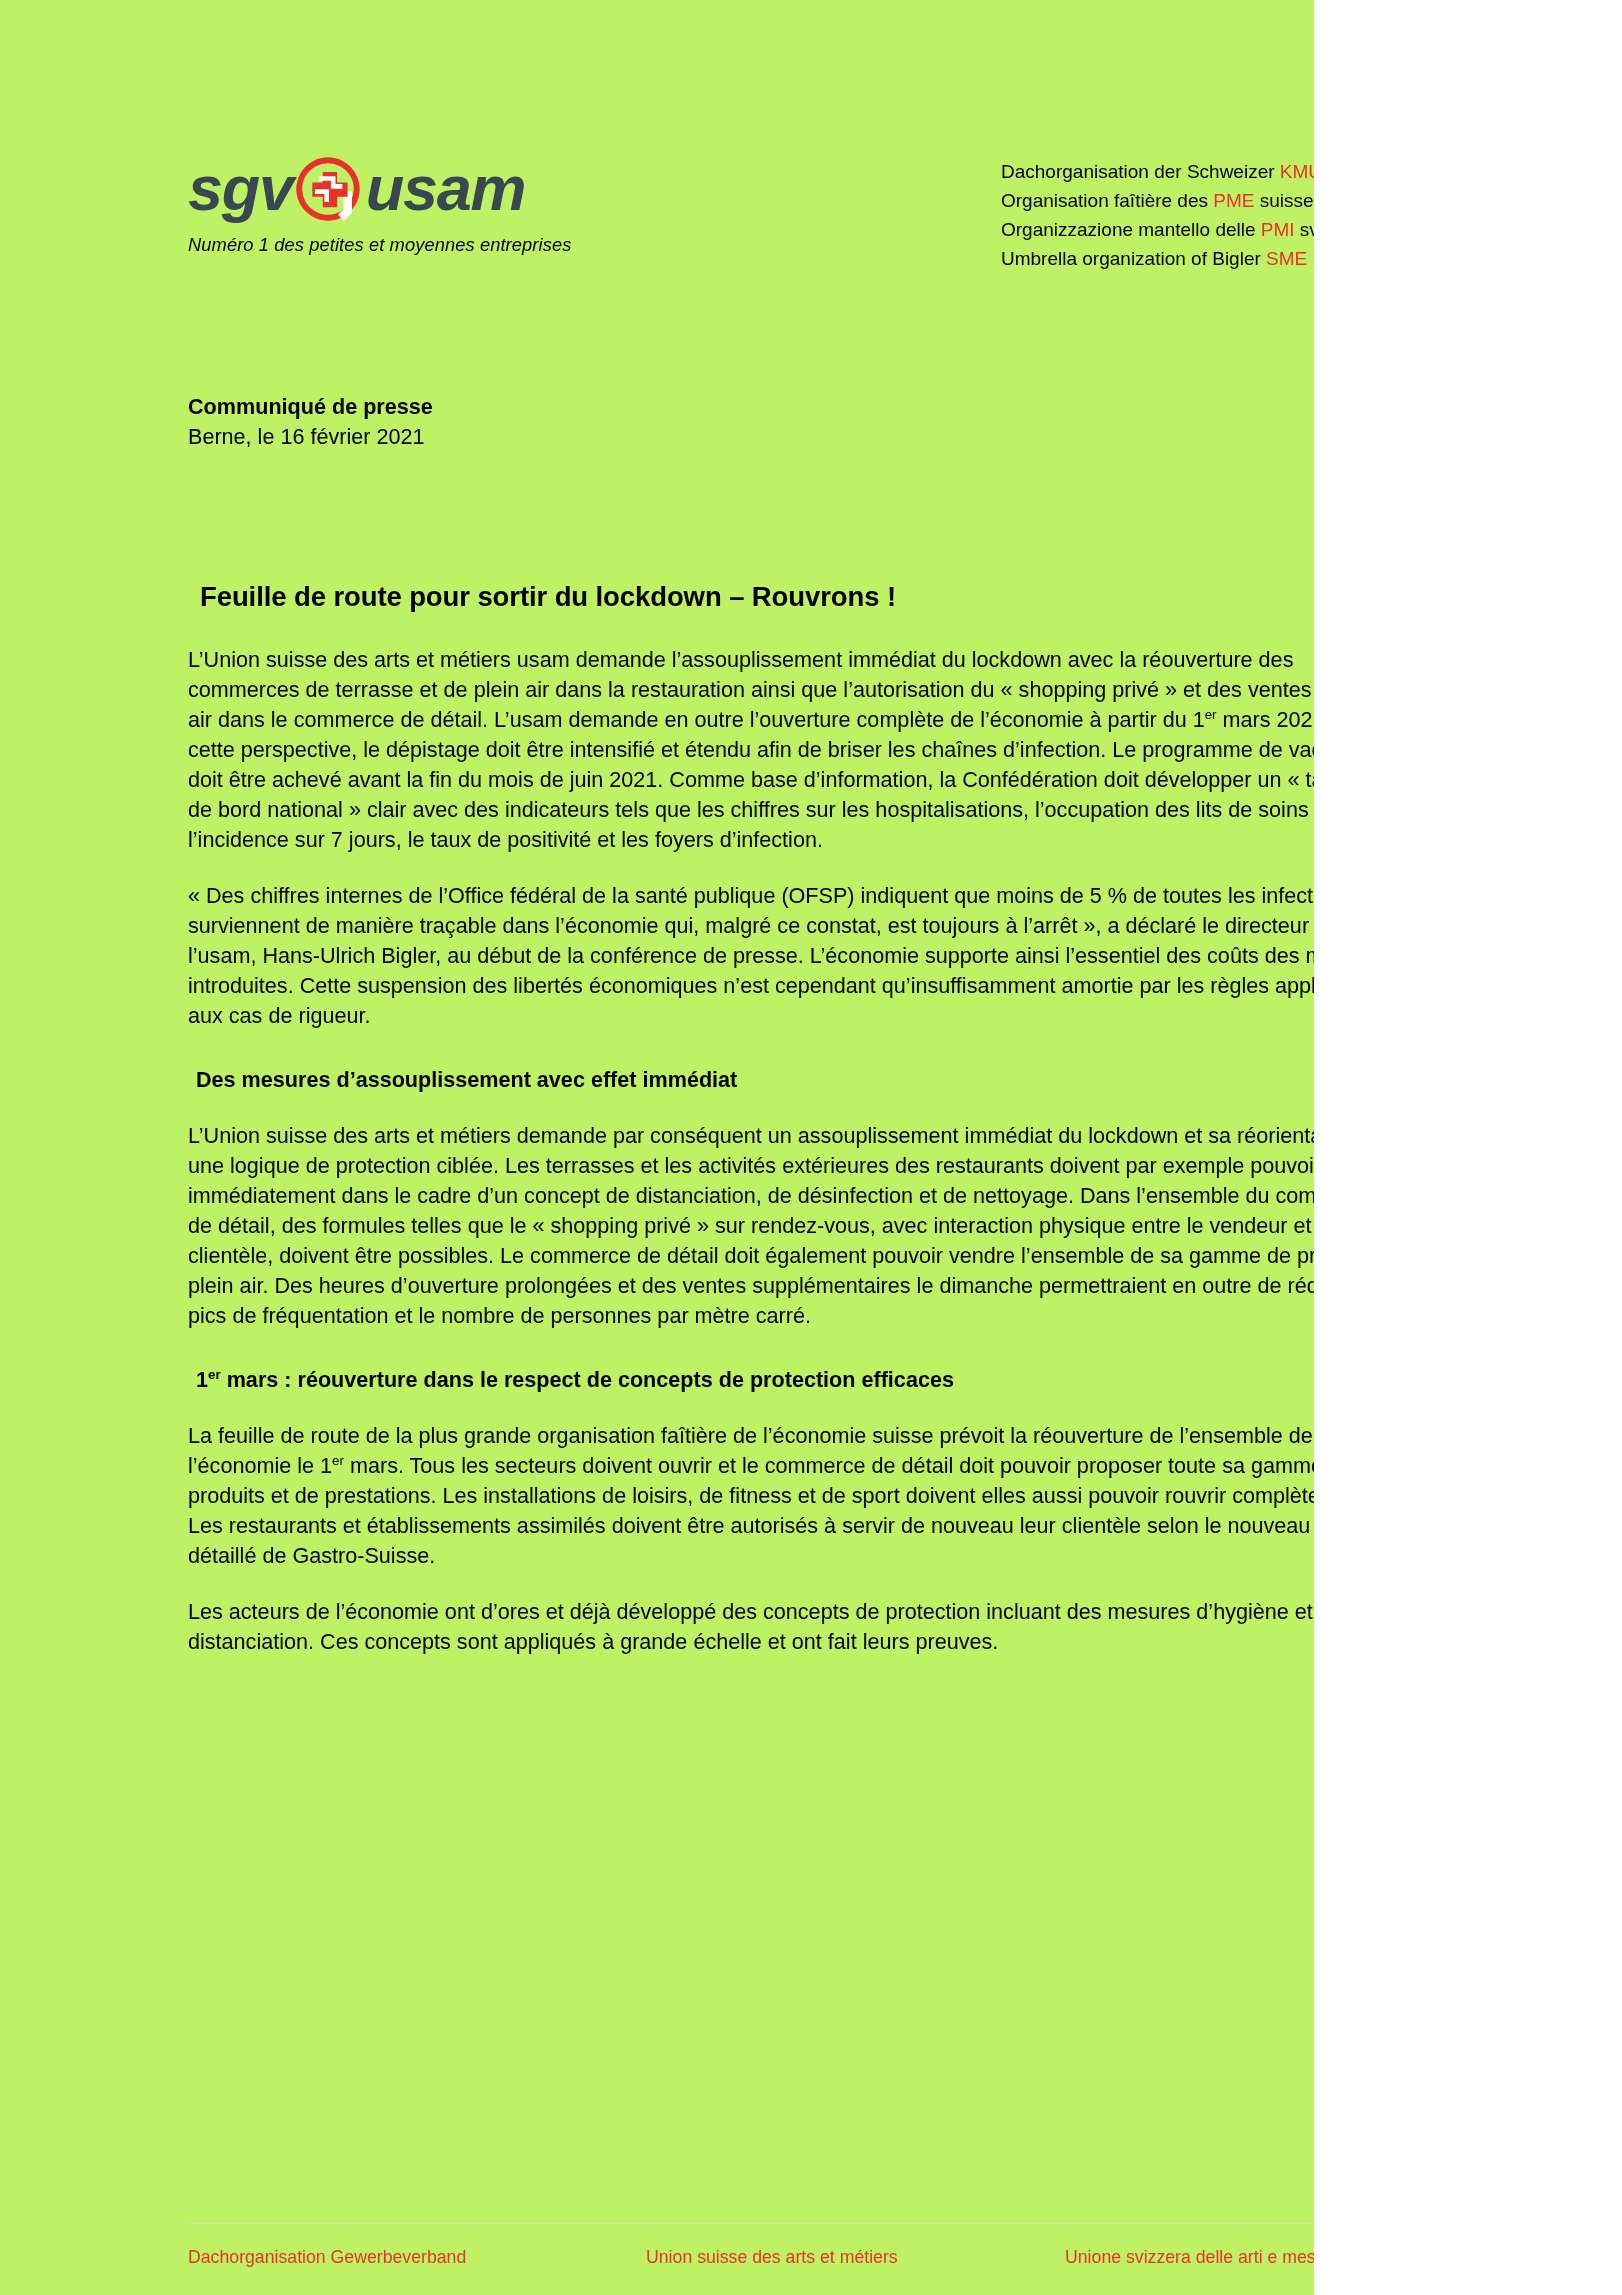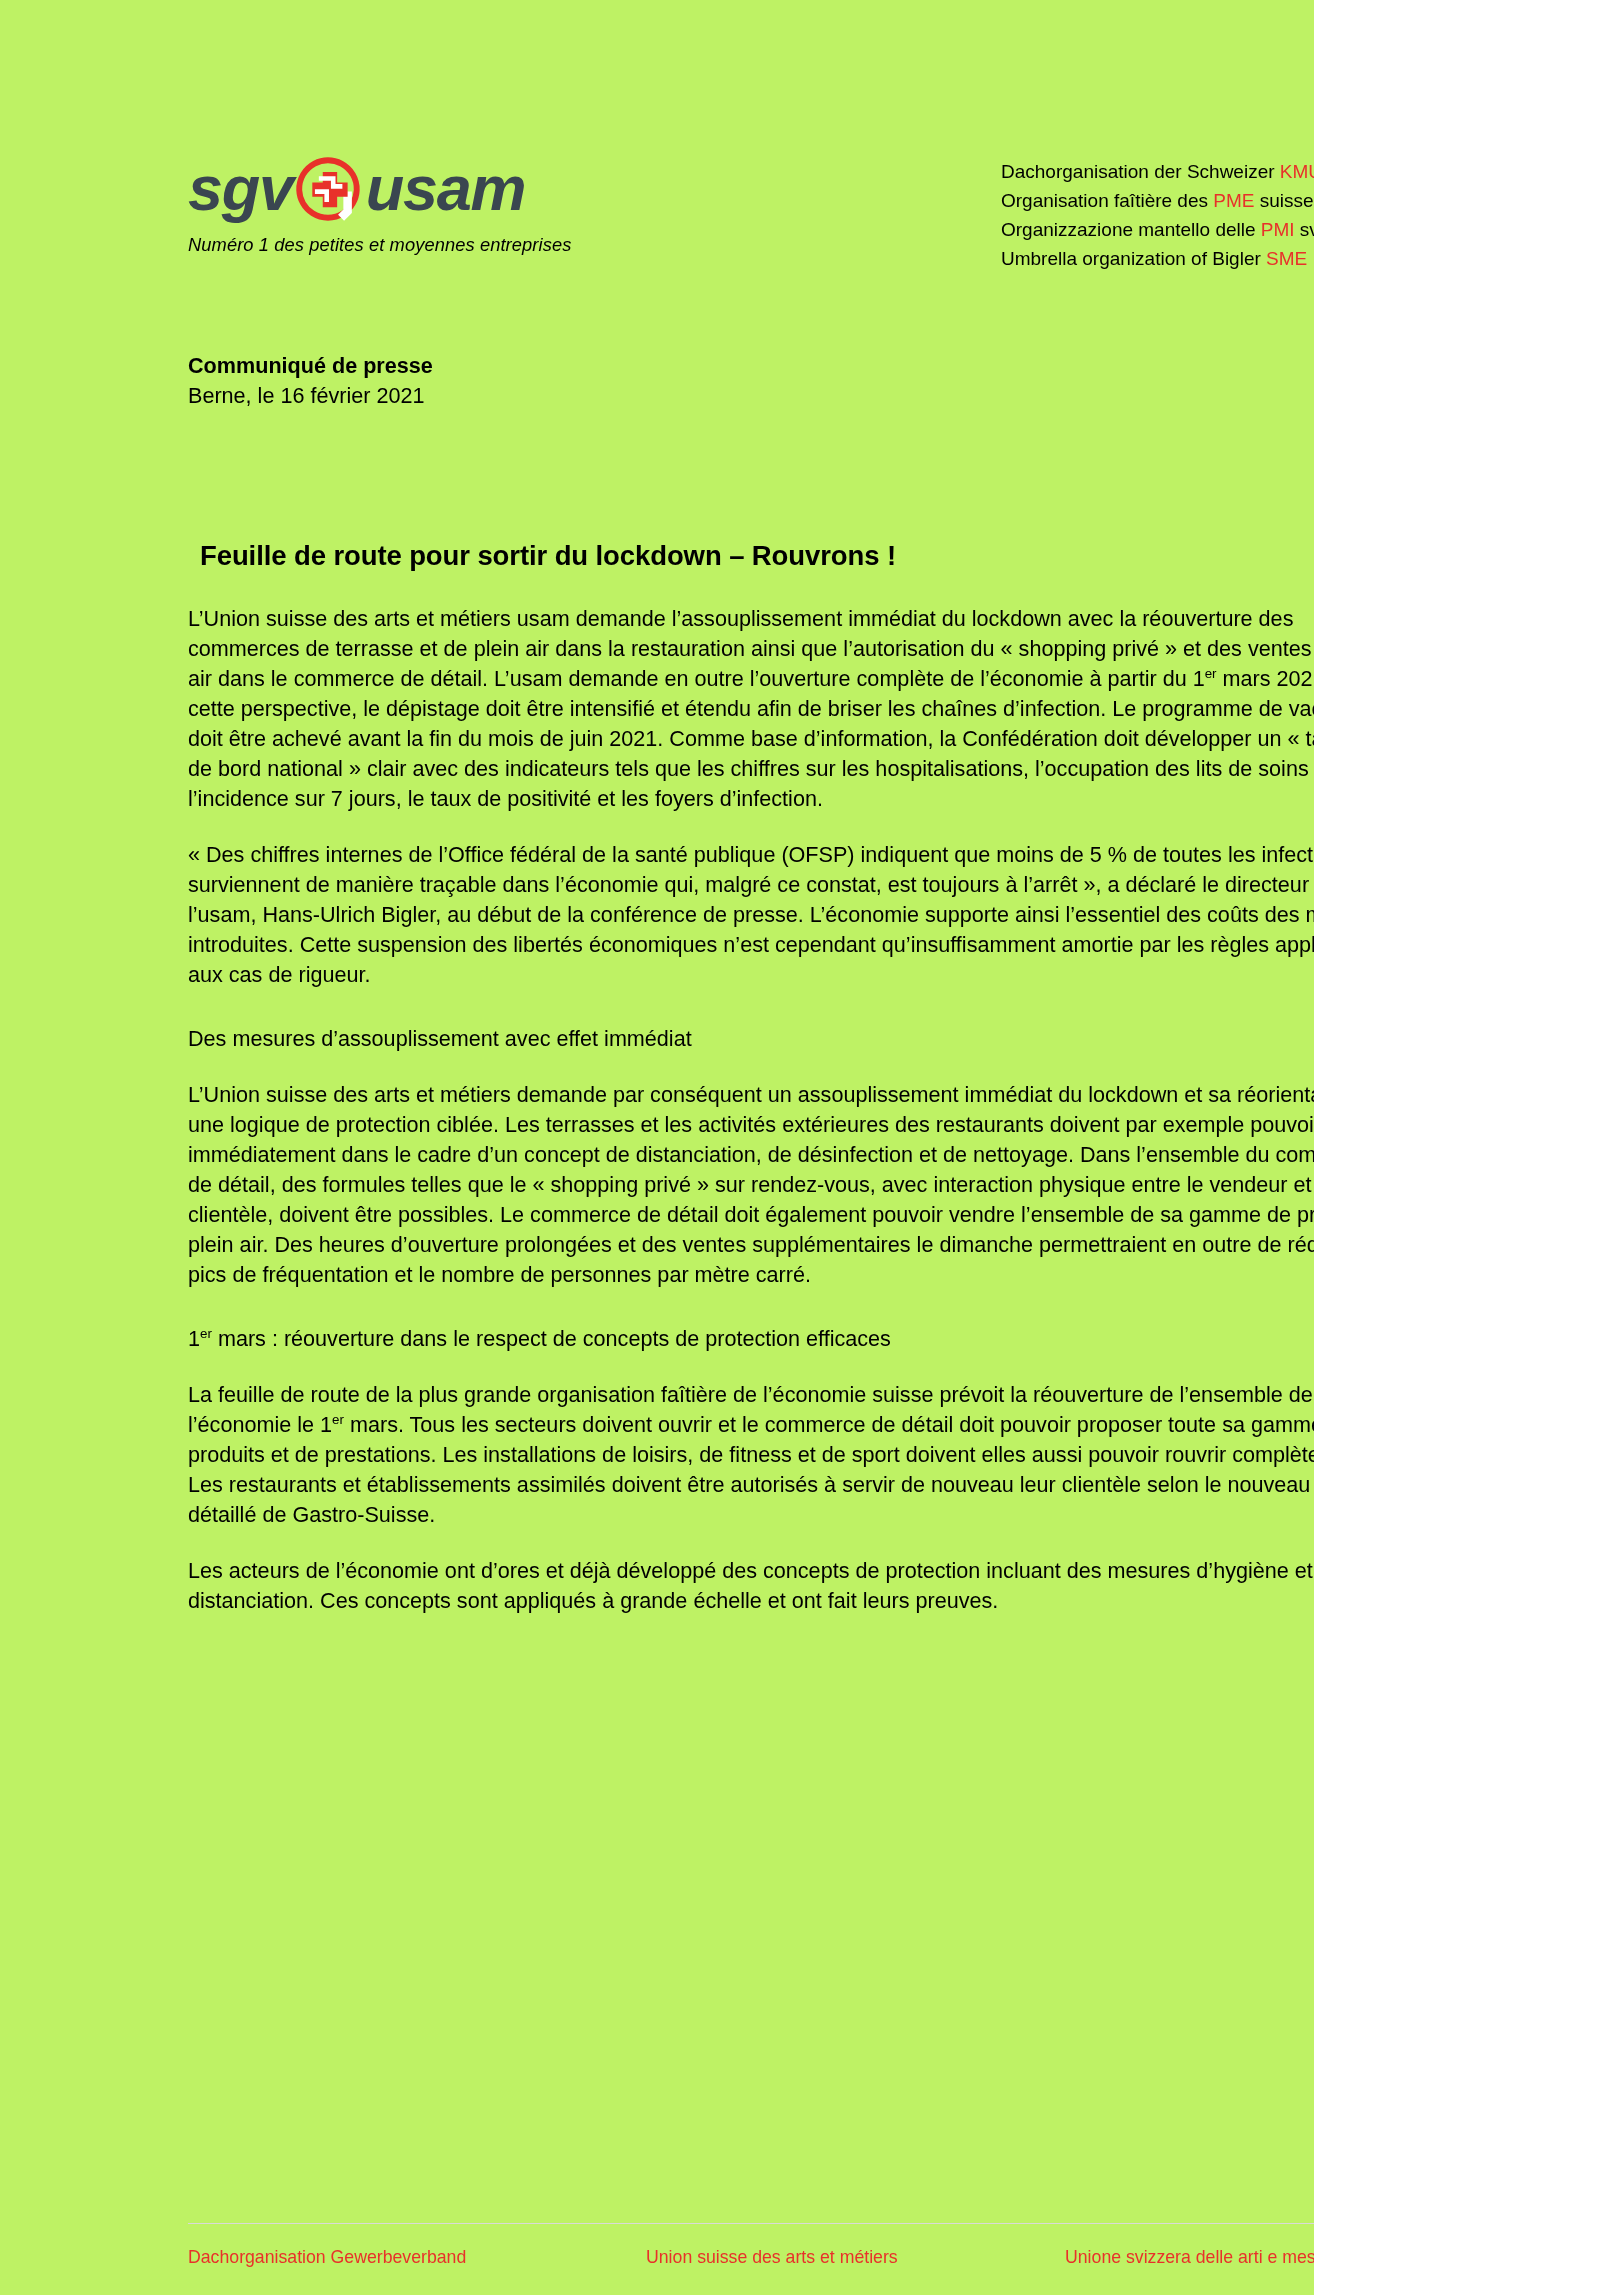--- a/index.html
+++ b/index.html
@@ -72,21 +72,21 @@
     line-height: 29px;
     color: #000000;
     white-space: nowrap;
   }
   .org-accent { color: #e8312a; }
 
   
   .content {
     position: absolute;
     left: 188px;
-    top: 351px;
+    top: 392px;
     width: 1217px;
   }
   .kicker {
     font-size: 21.6px;
     font-weight: bold;
     line-height: 30px;
     margin: 0;
   }
   .dateline {
     font-size: 21.6px;
@@ -108,23 +108,23 @@
     text-align: left;
   }
   .para {
     font-size: 21.6px;
     line-height: 30px;
     margin: 26px 0 0 0;
     text-align: left;
   }
   .subhead {
     font-size: 21.6px;
-    font-weight: normal;
-    line-height: 30px;
-    margin: 34px 0 0 0;
+    font-weight: bold;
+    line-height: 30px;
+    margin: 34px 0 0 8px;
   }
   sup {
     font-size: 0.62em;
     vertical-align: super;
     line-height: 0;
   }
 
   
   .footer {
     position: absolute;

